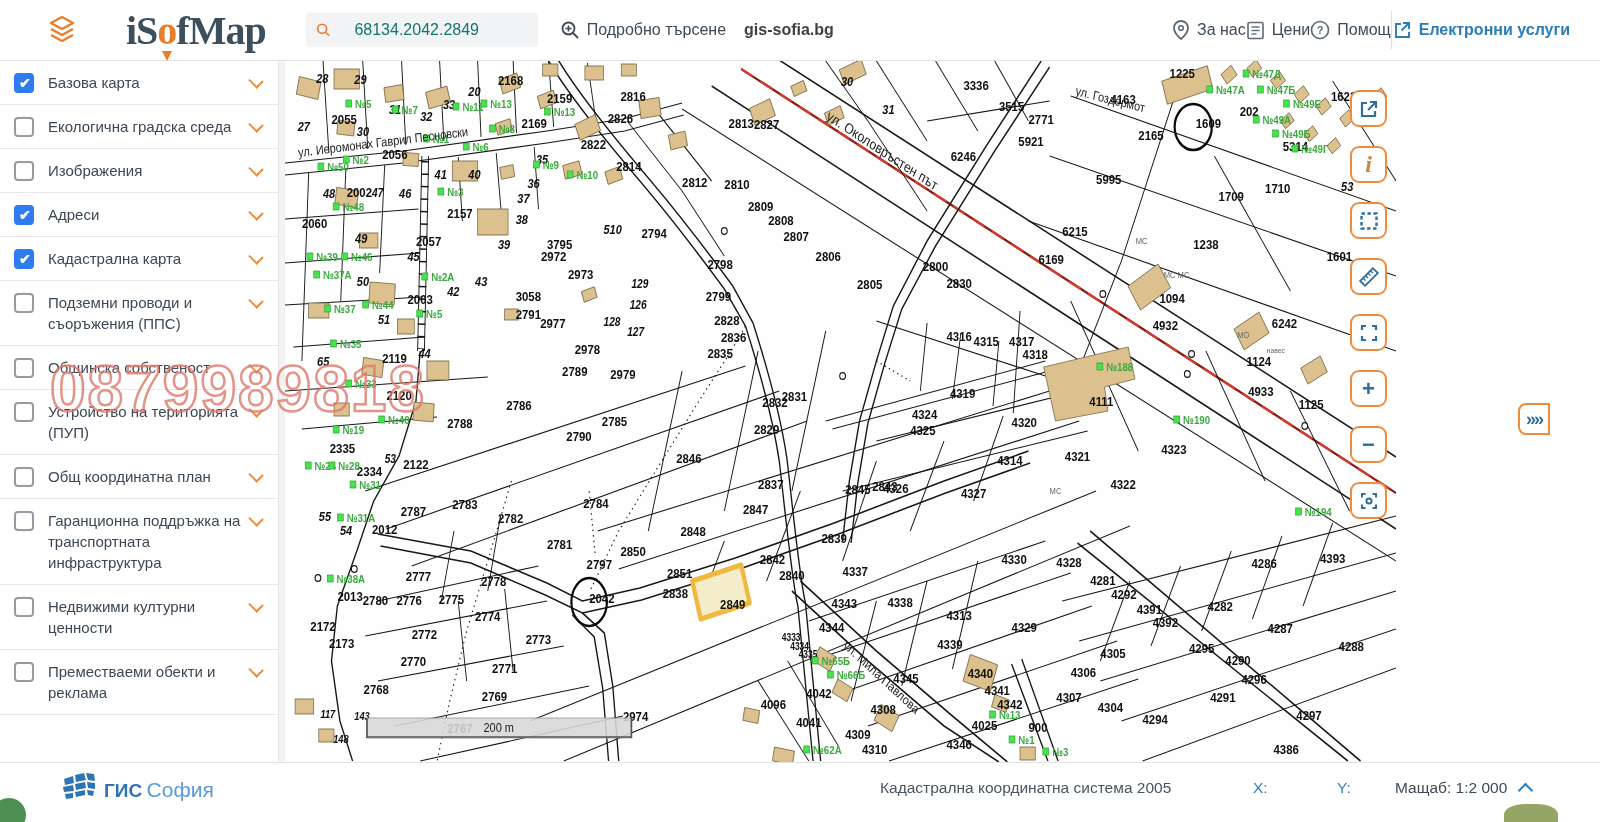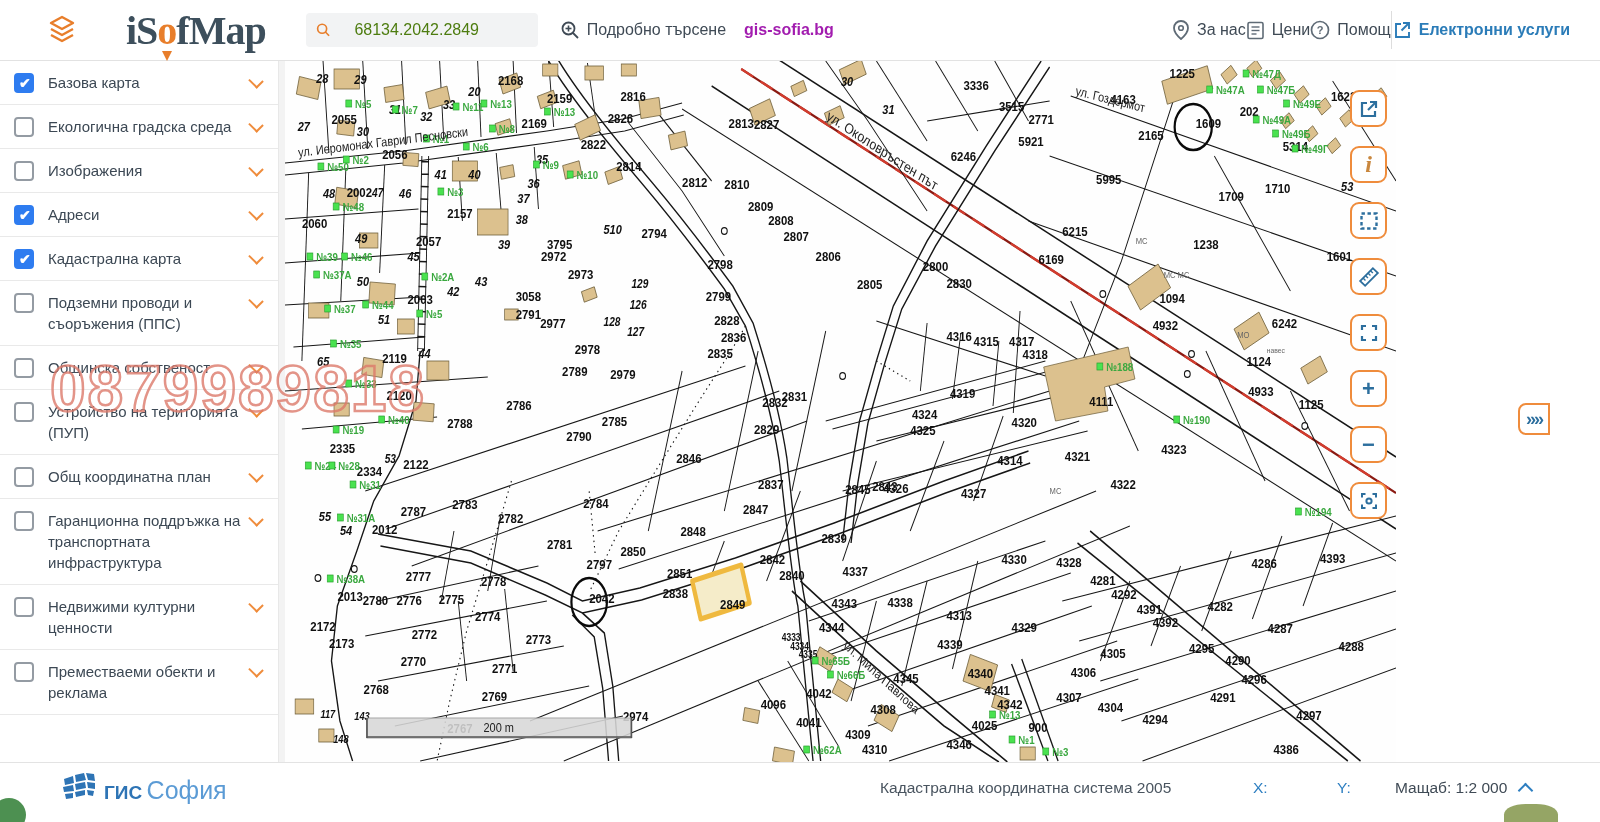--- a/index.html
+++ b/index.html
@@ -11,25 +11,25 @@
   #header { position:absolute; left:0; top:0; width:1600px; height:61px;
     background:#fff; border-bottom:1px solid #e2e2e2; display:flex; align-items:center; z-index:40; }
   .layers-btn { margin-left:40px; width:44px; height:40px; display:flex; align-items:center; justify-content:center; cursor:pointer; }
   #logo { display:flex; align-items:baseline; margin-left:42px; cursor:pointer; }
   #logo .lg-dark { font-size:40px; font-weight:700; color:#3d4f5c; letter-spacing:-1px; font-family:"Liberation Serif", serif; }
   #logo .lg-o { position:relative; font-size:40px; font-weight:700; color:#e87e2b; letter-spacing:-1px; font-family:"Liberation Serif", serif; }
   #logo .lg-o:after{ content:""; position:absolute; left:50%; bottom:-7px; margin-left:-5px;
     border-left:5px solid transparent; border-right:5px solid transparent; border-top:10px solid #e87e2b; }
   .search-wrap { margin-left:40px; width:232px; height:34px; background:#f2f3f4; border-radius:4px;
     display:flex; align-items:center; padding:0 10px; }
-  .search-wrap input { border:none; outline:none; background:transparent; font-size:16px; color:#4d7c0f;
+  .search-wrap input { border:none; outline:none; background:transparent; font-size:16px; color:#0f766e;
     width:100%; margin-left:24px; font-family:"Liberation Sans", sans-serif; }
   .hd-item { display:flex; align-items:center; gap:7px; font-size:16px; color:#3f4a55; cursor:pointer; white-space:nowrap; }
   #detailed-search { margin-left:22px; }
-  #site-link { margin-left:18px; font-weight:700; color:#a21caf; font-size:16px; cursor:pointer; }
+  #site-link { margin-left:18px; font-weight:700; color:#404040; font-size:16px; cursor:pointer; }
   #hd-right { margin-left:auto; display:flex; align-items:center; margin-right:30px; }
   .hd-sep { width:1px; height:38px; background:#ddd; }
   .hd-blue { color:#2b7cb8;font-weight:bold; }
 
   
   #sidebar { position:absolute; left:0; top:61px; width:285px; bottom:60px; background:#fff; z-index:20; }
   #sidebar-scroll { position:absolute; right:0; top:0; bottom:0; width:7px; background:#f3f3f3; border-left:1px solid #e8e8e8; }
   .layer-row { display:flex; align-items:flex-start; padding:11px 10px 11px 14px; border-bottom:1px solid #e9e9e9; cursor:pointer; background:#fff; width:278px;}
   .cb { flex:0 0 20px; width:20px; height:20px; border-radius:4px; border:2px solid #949ba3; margin-top:1px; position:relative; }
   .layer-row.checked .cb { background:#2e7cf0; border-color:#2e7cf0; }
@@ -65,21 +65,21 @@
   
   #watermark { position:absolute; left:50px; top:352px; z-index:35; pointer-events:none;
     font-size:64px; font-weight:700; letter-spacing:2px; color:rgba(255,255,255,0.05);
     -webkit-text-stroke:2.5px #dd7a6b; opacity:0.8; font-family:"Liberation Sans", sans-serif; }
 
   
   #bottombar { position:absolute; left:0; bottom:0; width:1600px; height:60px; background:#fff;
     border-top:1px solid #e3e3e3; z-index:40; }
   #footer-logo { position:absolute; left:52px; top:6px; display:flex; align-items:center; gap:8px; cursor:pointer; }
   #footer-logo .fl-text b { font-size:19px; color:#2e74b5; font-weight:700; }
-  #footer-logo .fl-text span { font-size:25px; color:#5b9bd5; font-weight:400; }
+  #footer-logo .fl-text span { font-size:21px; color:#5b9bd5; font-weight:400; }
   .sb-text { position:absolute; top:16px; font-size:15.5px; color:#4a5560; }
   .sb-blue { color:#2e7fc1; }
   #sb-chev { position:absolute; left:1520px; top:22px; width:11px; height:11px;
     border-left:2.5px solid #2e7fc1; border-top:2.5px solid #2e7fc1; transform:rotate(45deg); cursor:pointer; }
   .corner-green-l { position:absolute; left:-8px; bottom:-10px; width:34px; height:34px; border-radius:50%; background:#2e7d32; opacity:.85; }
   .corner-green-r { position:absolute; right:42px; bottom:-8px; width:54px; height:26px; border-radius:40% 40% 0 0; background:#7a8f3f; opacity:.8; }
 </style>
 </head>
 <body>
 

